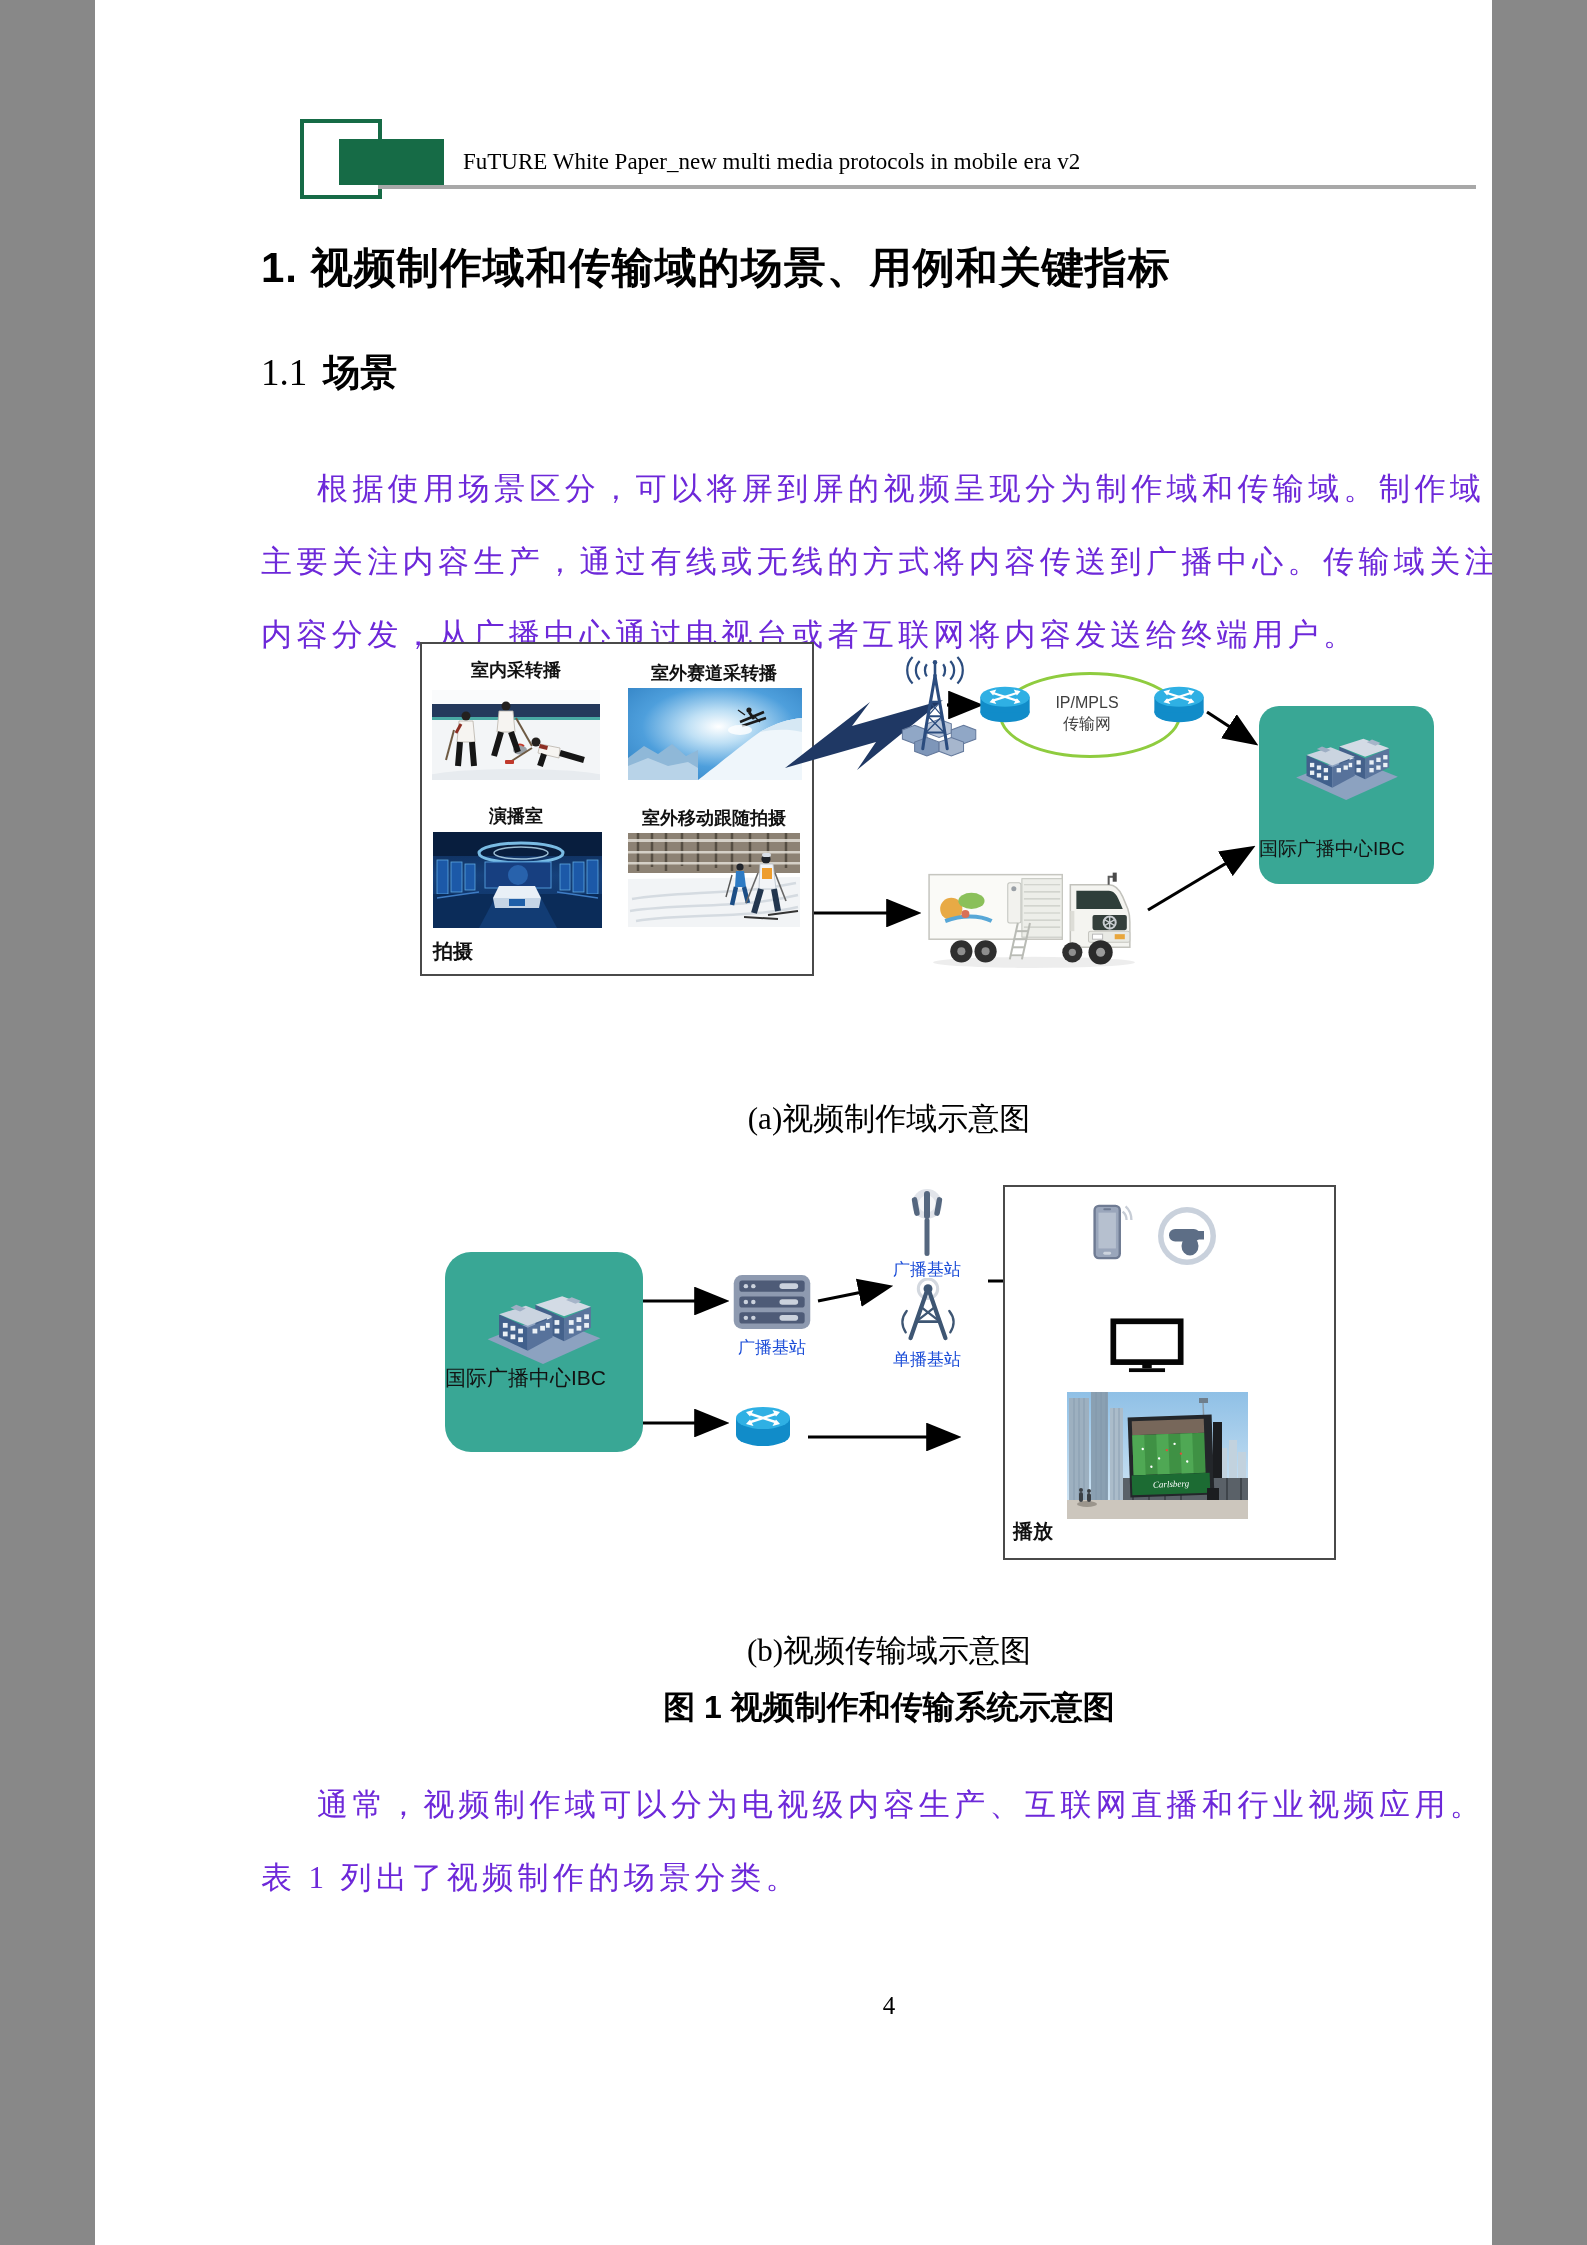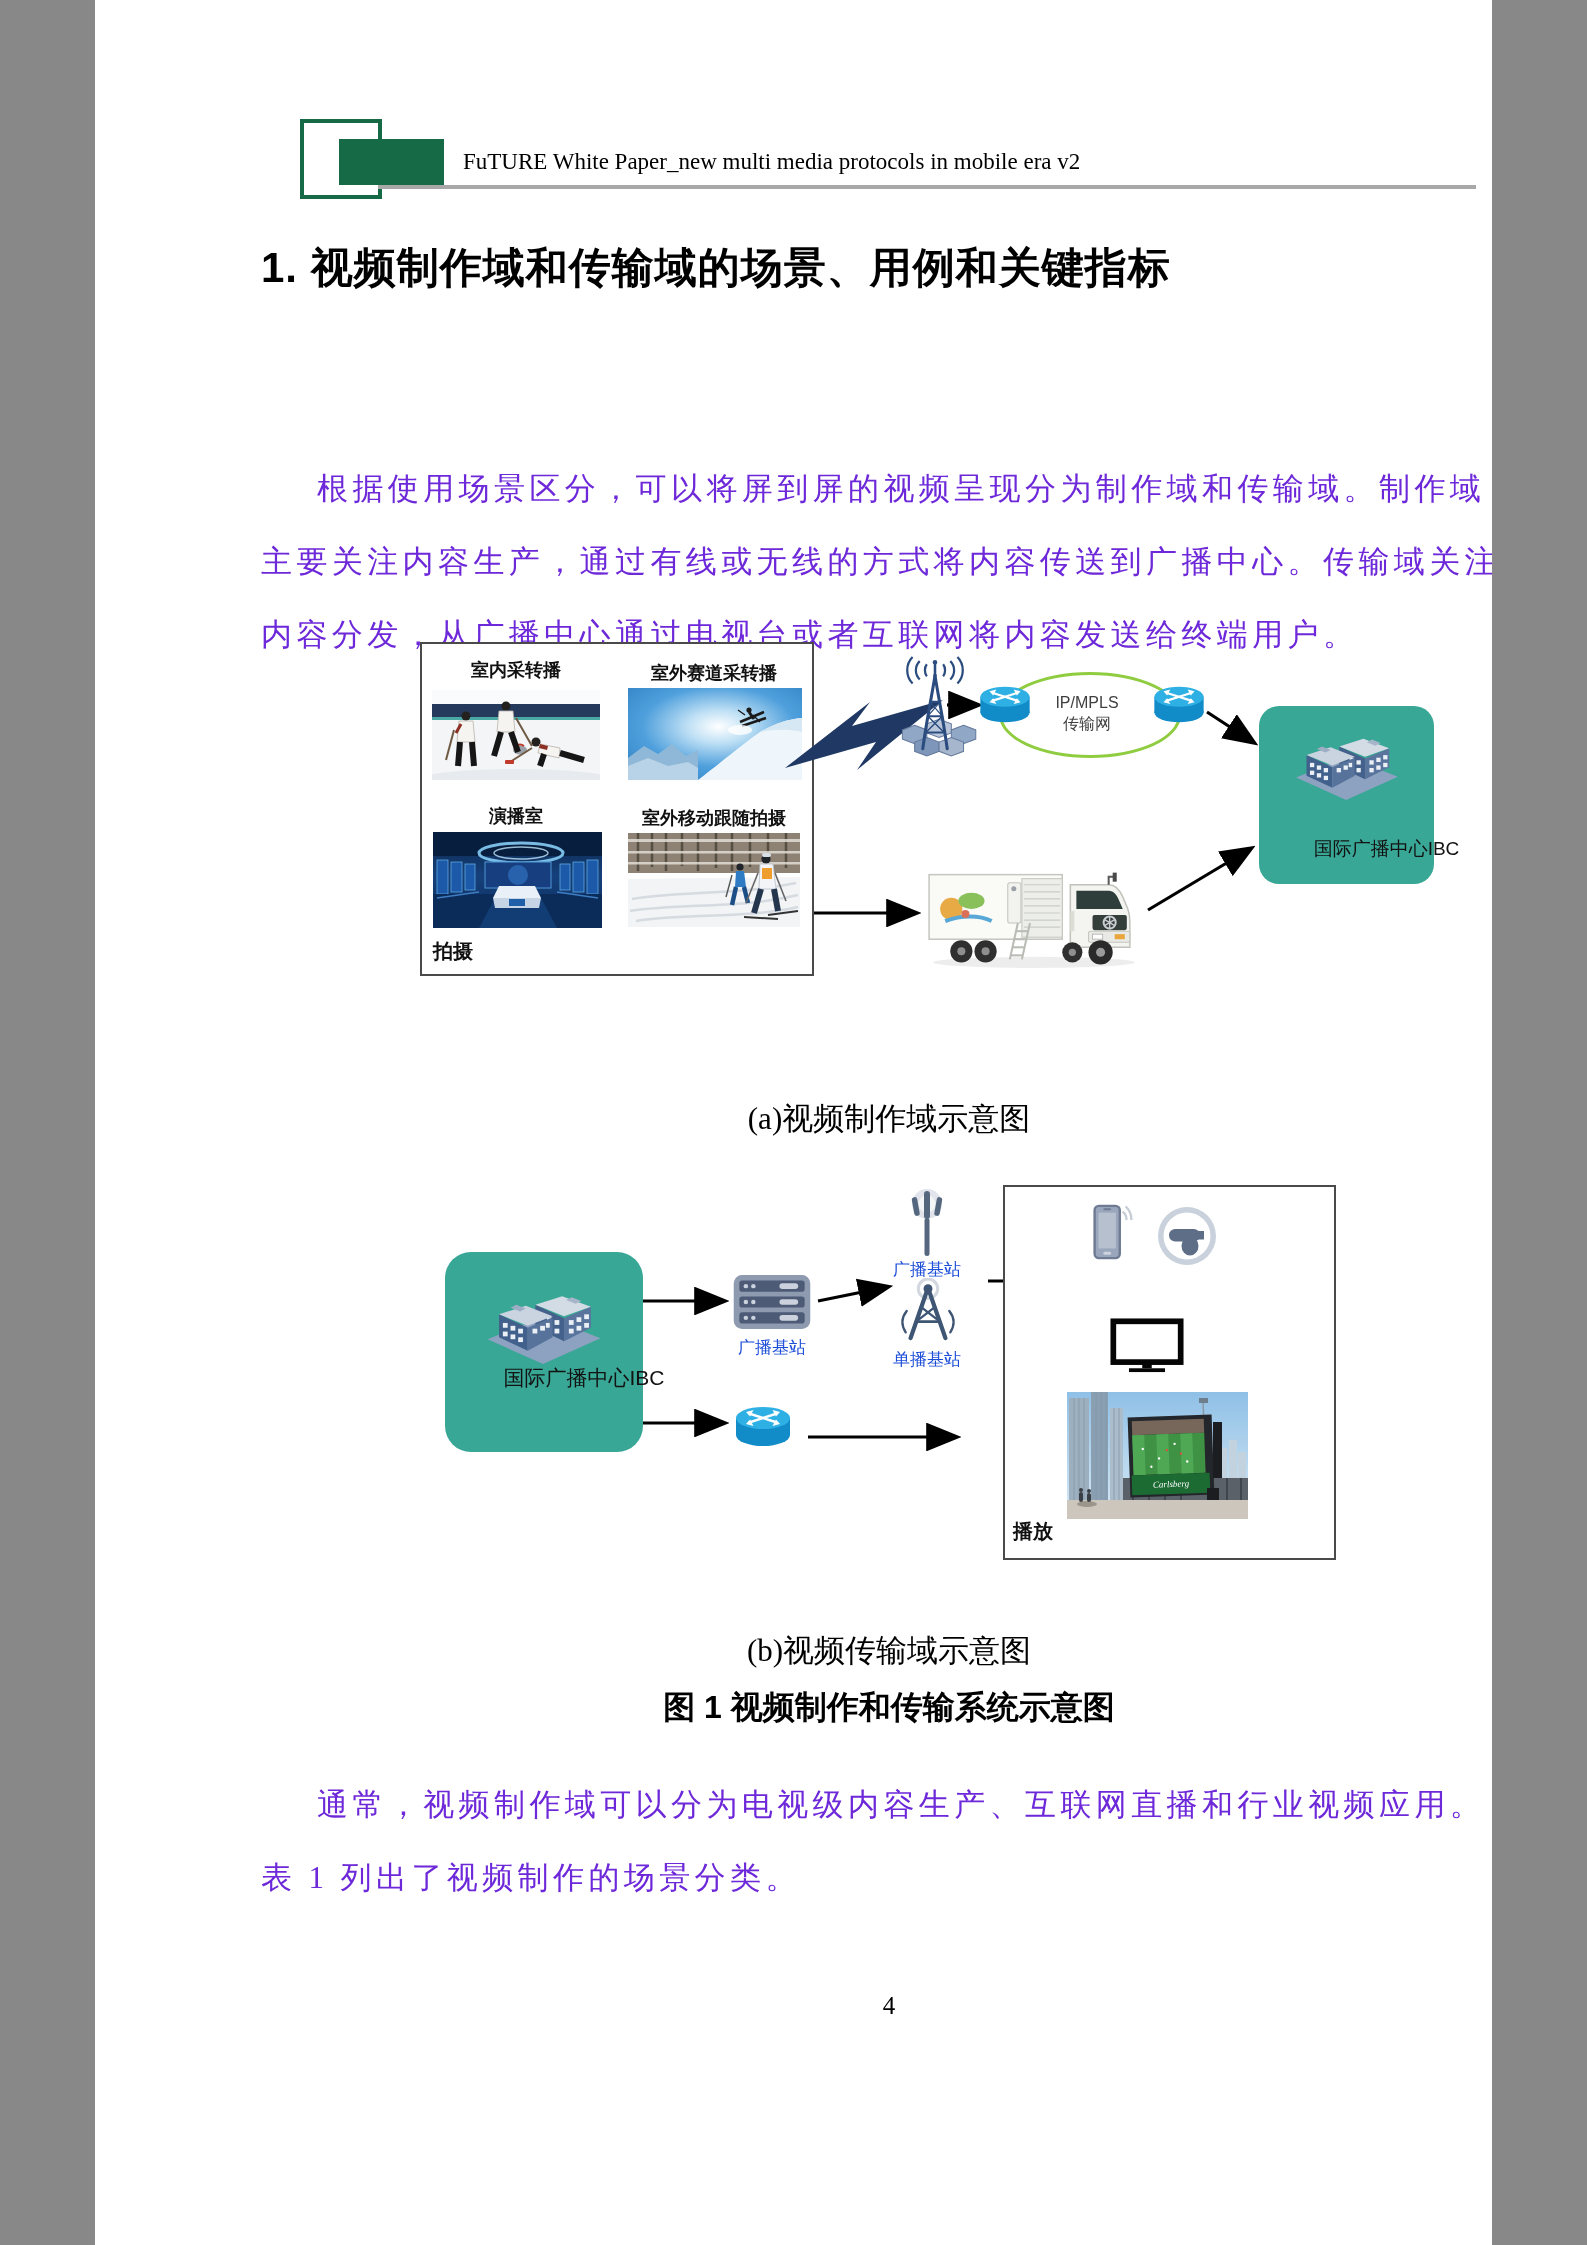--- a/index.html
+++ b/index.html
@@ -22,21 +22,21 @@
   .para{left:166px;width:1262px;font-size:31px;line-height:73px;color:#6d28d9;letter-spacing:4.4px;
         text-align:justify;white-space:pre-line;text-indent:56px;}
   .p1{top:452px;}
   .p2{top:1768px;}
 
   
   .frame-box{border:2px solid #4A4A4A;background:#fff;}
   .scene-label{font-family:"Liberation Sans",sans-serif;font-weight:700;font-size:18px;color:#111;text-align:center;}
   .corner-label{font-family:"Liberation Sans",sans-serif;font-weight:700;font-size:20px;color:#111;}
   .teal-box{background:#39A795;border-radius:20px;}
-  .ibc-label{font-family:"Liberation Sans",sans-serif;font-size:19px;color:#121212;text-align:center;width:100%;margin-left:40px;}
+  .ibc-label{font-family:"Liberation Sans",sans-serif;font-size:19px;color:#121212;text-align:left;width:100%;}
   .net-ellipse{border:3px solid #8FCC3F;border-radius:50%;}
   .net-label{font-family:"Liberation Sans",sans-serif;font-size:16px;line-height:21px;color:#3F3F3F;
              text-align:center;white-space:pre-line;}
   .node-label{font-family:Liberation Mono, monospace;font-weight:500;font-size:17px;color:#1d4ed8;text-align:center;}
 
   .caption{left:166px;width:1256px;text-align:center;font-size:31px;color:#000;}
   .cap-a{top:1098px;}
   .cap-b{top:1630px;}
   .fig-caption{left:166px;top:1686px;width:1256px;text-align:center;
                font-family:"Liberation Sans",sans-serif;font-weight:700;font-size:32px;color:#000;}
@@ -102,20 +102,23 @@
 </svg>
 
 <div class="page">
 
   <div class="abs logo-outline"></div>
   <div class="abs header-rule"></div>
   <div class="abs logo-mark"></div>
   <div class="abs header-title">FuTURE White Paper_new multi media protocols in mobile era v2</div>
 
   <div class="abs h1">1. 视频制作域和传输域的场景、用例和关键指标</div>
+  <div class="abs h2">
+    <span class="h2-num">1.1</span><span class="h2-text">场景</span>
+  </div>
   <div class="abs para p1">根据使用场景区分，可以将屏到屏的视频呈现分为制作域和传输域。制作域
 主要关注内容生产，通过有线或无线的方式将内容传送到广播中心。传输域关注
 内容分发，从广播中心通过电视台或者互联网将内容发送给终端用户。</div>
 
   <div class="abs frame-box" style="left:325px;top:642px;width:390px;height:330px;"></div>
 
   <div class="abs scene-label" style="left:337px;top:658px;width:168px;">室内采转播</div>
   <div class="abs scene-label" style="left:531px;top:661px;width:176px;">室外赛道采转播</div>
   <div class="abs scene-label" style="left:337px;top:804px;width:168px;">演播室</div>
   <div class="abs scene-label" style="left:531px;top:806px;width:176px;">室外移动跟随拍摄</div>

